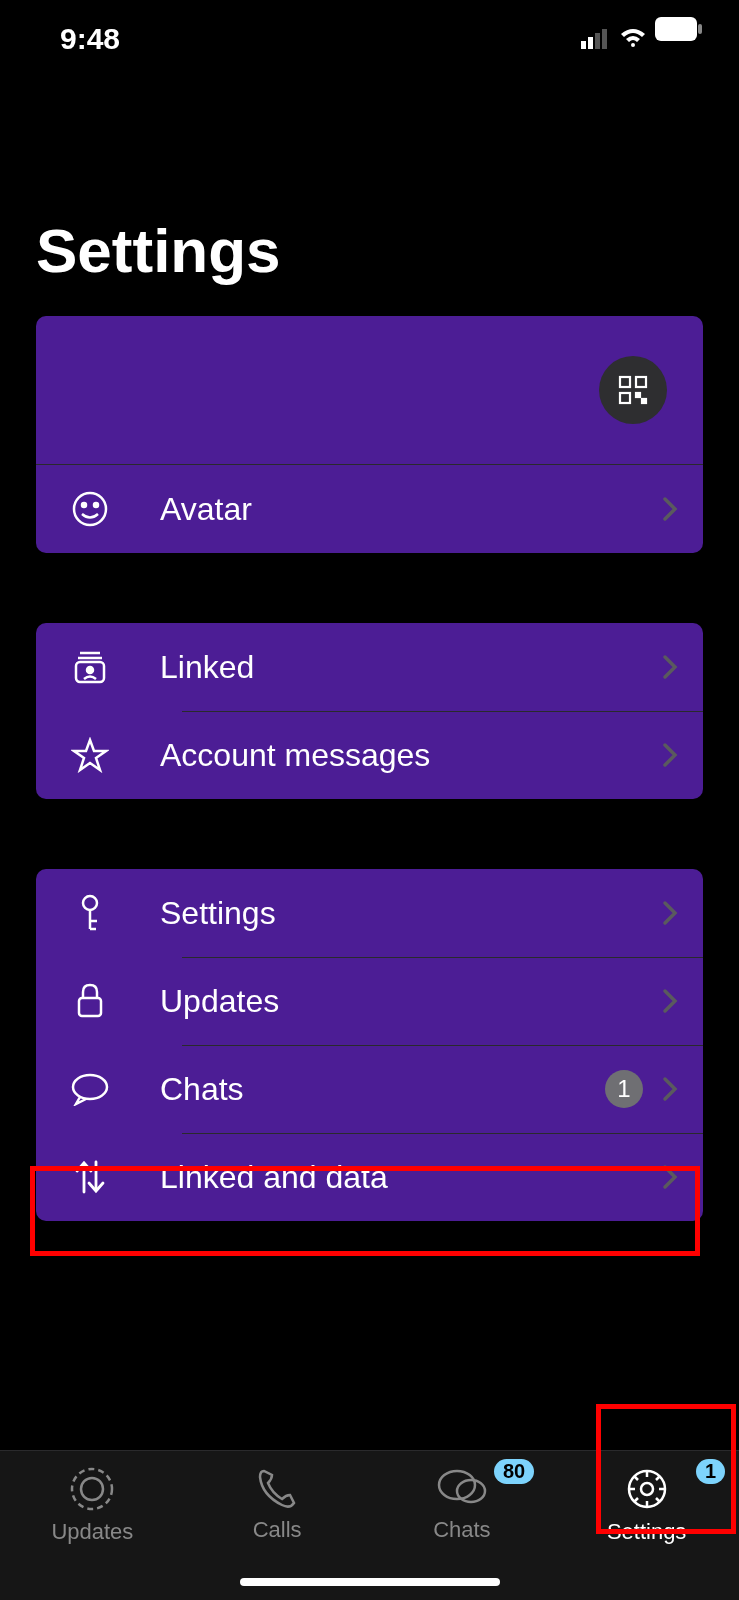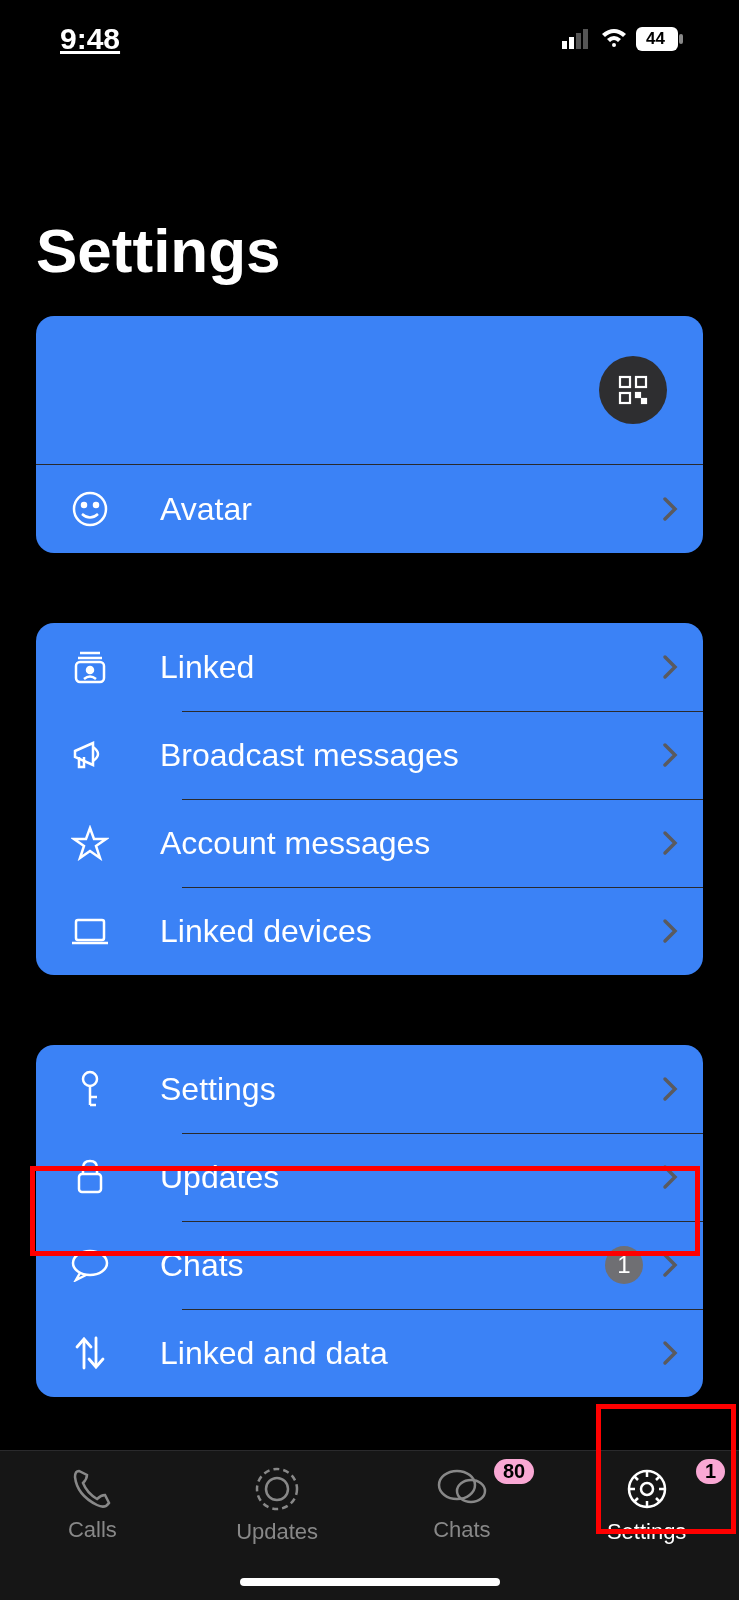--- a/index.html
+++ b/index.html
@@ -12,30 +12,30 @@
       overflow: hidden;
       position: relative;
     }
     .status-bar {
       display: flex;
       justify-content: space-between;
       align-items: center;
       padding: 18px 36px 10px 60px;
       height: 70px;
     }
-    .status-time { font-size: 30px; font-weight: 600; text-decoration: underline; }
+    .status-time { font-size: 30px; font-weight: 600; }
     .status-right { display: flex; align-items: center; gap: 8px; }
     .page-title {
       font-size: 62px;
       font-weight: 700;
       padding: 145px 36px 30px 36px;
     }
     .section {
-      background: #3b82f6;
-      border-radius: 18px;
+      background: #4c1d95;
+      border-radius: 10px;
       margin: 0 36px 70px 36px;
       overflow: hidden;
     }
     .section.last { margin-bottom: 0; }
     .profile-row {
       display: flex;
       align-items: center;
       justify-content: flex-end;
       padding: 40px 36px 40px 36px;
       border-bottom: 1px solid #2a2a2c;
@@ -109,21 +109,21 @@
       gap: 6px;
       color: #888;
       position: relative;
     }
     .tab.active { color: #fff; }
     .tab-label { font-size: 22px; }
     .tab-badge {
       position: absolute;
       top: -6px;
       right: 20px;
-      background: #f9a8d4;
+      background: #7dd3fc;
       color: #000;
       border-radius: 14px;
       padding: 1px 9px;
       font-size: 20px;
       font-weight: 600;
     }
     .home-indicator {
       position: absolute;
       bottom: 14px;
       left: 50%;
@@ -147,21 +147,21 @@
           <rect x="7" y="8" width="5" height="12" fill="#fff"></rect>
           <rect x="14" y="4" width="5" height="16" fill="#555"></rect>
           <rect x="21" y="0" width="5" height="20" fill="#555"></rect>
         </svg>
     </span>
     <span>
       <svg width="28" height="20" viewBox="0 0 28 20">
           <path d="M14 18 A2 2 0 1 0 14 14 A2 2 0 1 0 14 18 M7 10 Q14 4 21 10 L18 13 Q14 9 10 13 Z M2 5 Q14 -5 26 5 L23 8 Q14 0 5 8 Z" fill="#fff"></path>
         </svg>
     </span>
-    <span style="display:flex;align-items:center;">
+    <span style="display:flex;align-items:center;flex-direction:column;">
       <svg width="48" height="24" viewBox="0 0 48 24">
           <rect x="0" y="0" width="42" height="24" rx="6" fill="#fff"></rect>
           <rect x="43" y="7" width="4" height="10" rx="2" fill="#888"></rect>
         </svg>
       <span style="position:relative;left:-38px;color:#000;font-size:17px;font-weight:600;">44</span>
     </span>
   </div>
 </div>
 
 <h1 class="page-title">Settings</h1>
@@ -212,53 +212,24 @@
     <div class="row-label">Linked</div>
     <span class="chevron">
         <svg width="18" height="28" viewBox="0 0 18 28">
           <path d="M4 4 L14 14 L4 24" stroke="currentColor" stroke-width="3.5" fill="none" stroke-linecap="round"></path>
         </svg>
       </span>
   </div>
   <div class="row">
     <div class="row-icon">
       <svg width="38" height="36" viewBox="0 0 38 36" stroke="#fff" stroke-width="2.5" fill="none">
-          <path d="M4 14 L22 6 L22 28 L4 20 Z"></path>
-          <path d="M22 10 Q32 17 22 24"></path>
-          <path d="M8 20 L8 30 L13 30 L13 20"></path>
-        </svg>
-    </div>
-    <div class="row-label">Broadcast messages</div>
-    <span class="chevron">
-        <svg width="18" height="28" viewBox="0 0 18 28">
-          <path d="M4 4 L14 14 L4 24" stroke="currentColor" stroke-width="3.5" fill="none" stroke-linecap="round"></path>
-        </svg>
-      </span>
-  </div>
-  <div class="row">
-    <div class="row-icon">
-      <svg width="38" height="36" viewBox="0 0 38 36" stroke="#fff" stroke-width="2.5" fill="none">
           <path d="M19 3 L23 14 L35 14 L25 21 L29 33 L19 26 L9 33 L13 21 L3 14 L15 14 Z"></path>
         </svg>
     </div>
     <div class="row-label">Account messages</div>
-    <span class="chevron">
-        <svg width="18" height="28" viewBox="0 0 18 28">
-          <path d="M4 4 L14 14 L4 24" stroke="currentColor" stroke-width="3.5" fill="none" stroke-linecap="round"></path>
-        </svg>
-      </span>
-  </div>
-  <div class="row">
-    <div class="row-icon">
-      <svg width="40" height="30" viewBox="0 0 40 30" stroke="#fff" stroke-width="2.5" fill="none">
-          <rect x="6" y="4" width="28" height="20" rx="2"></rect>
-          <line x1="2" y1="27" x2="38" y2="27"></line>
-        </svg>
-    </div>
-    <div class="row-label">Linked devices</div>
     <span class="chevron">
         <svg width="18" height="28" viewBox="0 0 18 28">
           <path d="M4 4 L14 14 L4 24" stroke="currentColor" stroke-width="3.5" fill="none" stroke-linecap="round"></path>
         </svg>
       </span>
   </div>
 </div>
 
 <div class="section last">
   <div class="row">
@@ -323,34 +294,34 @@
       </span>
   </div>
 </div>
 
 <div class="highlight-box" style="left:30px;top:1166px;width:670px;height:90px;"></div>
 <div class="highlight-box" style="left:596px;top:1404px;width:140px;height:130px;"></div>
 
 <div class="tab-bar">
   <div class="tab">
     <span>
-      <svg width="46" height="46" viewBox="0 0 46 46" stroke="#888" stroke-width="2.5" fill="none">
-          <path d="M10 6 Q6 6 6 12 Q8 30 28 40 Q36 44 40 38 L36 30 Q32 30 28 34 Q18 28 14 18 Q18 14 18 10 Z"></path>
-        </svg>
-    </span>
-    <span class="tab-label">Calls</span>
-  </div>
-  <div class="tab">
-    <span>
       <svg width="50" height="48" viewBox="0 0 50 48" stroke="#888" stroke-width="2.5" fill="none">
           <circle cx="25" cy="24" r="20" stroke-dasharray="6 4"></circle>
           <circle cx="25" cy="24" r="11"></circle>
         </svg>
     </span>
     <span class="tab-label">Updates</span>
+  </div>
+  <div class="tab">
+    <span>
+      <svg width="46" height="46" viewBox="0 0 46 46" stroke="#888" stroke-width="2.5" fill="none">
+          <path d="M10 6 Q6 6 6 12 Q8 30 28 40 Q36 44 40 38 L36 30 Q32 30 28 34 Q18 28 14 18 Q18 14 18 10 Z"></path>
+        </svg>
+    </span>
+    <span class="tab-label">Calls</span>
   </div>
   <div class="tab">
     <span>
       <svg width="54" height="46" viewBox="0 0 54 46" stroke="#888" stroke-width="2.5" fill="none">
           <ellipse cx="22" cy="20" rx="18" ry="14"></ellipse>
           <ellipse cx="36" cy="26" rx="14" ry="11"></ellipse>
         </svg>
     </span>
     <span class="tab-label">Chats</span>
     <span class="tab-badge">80</span>

